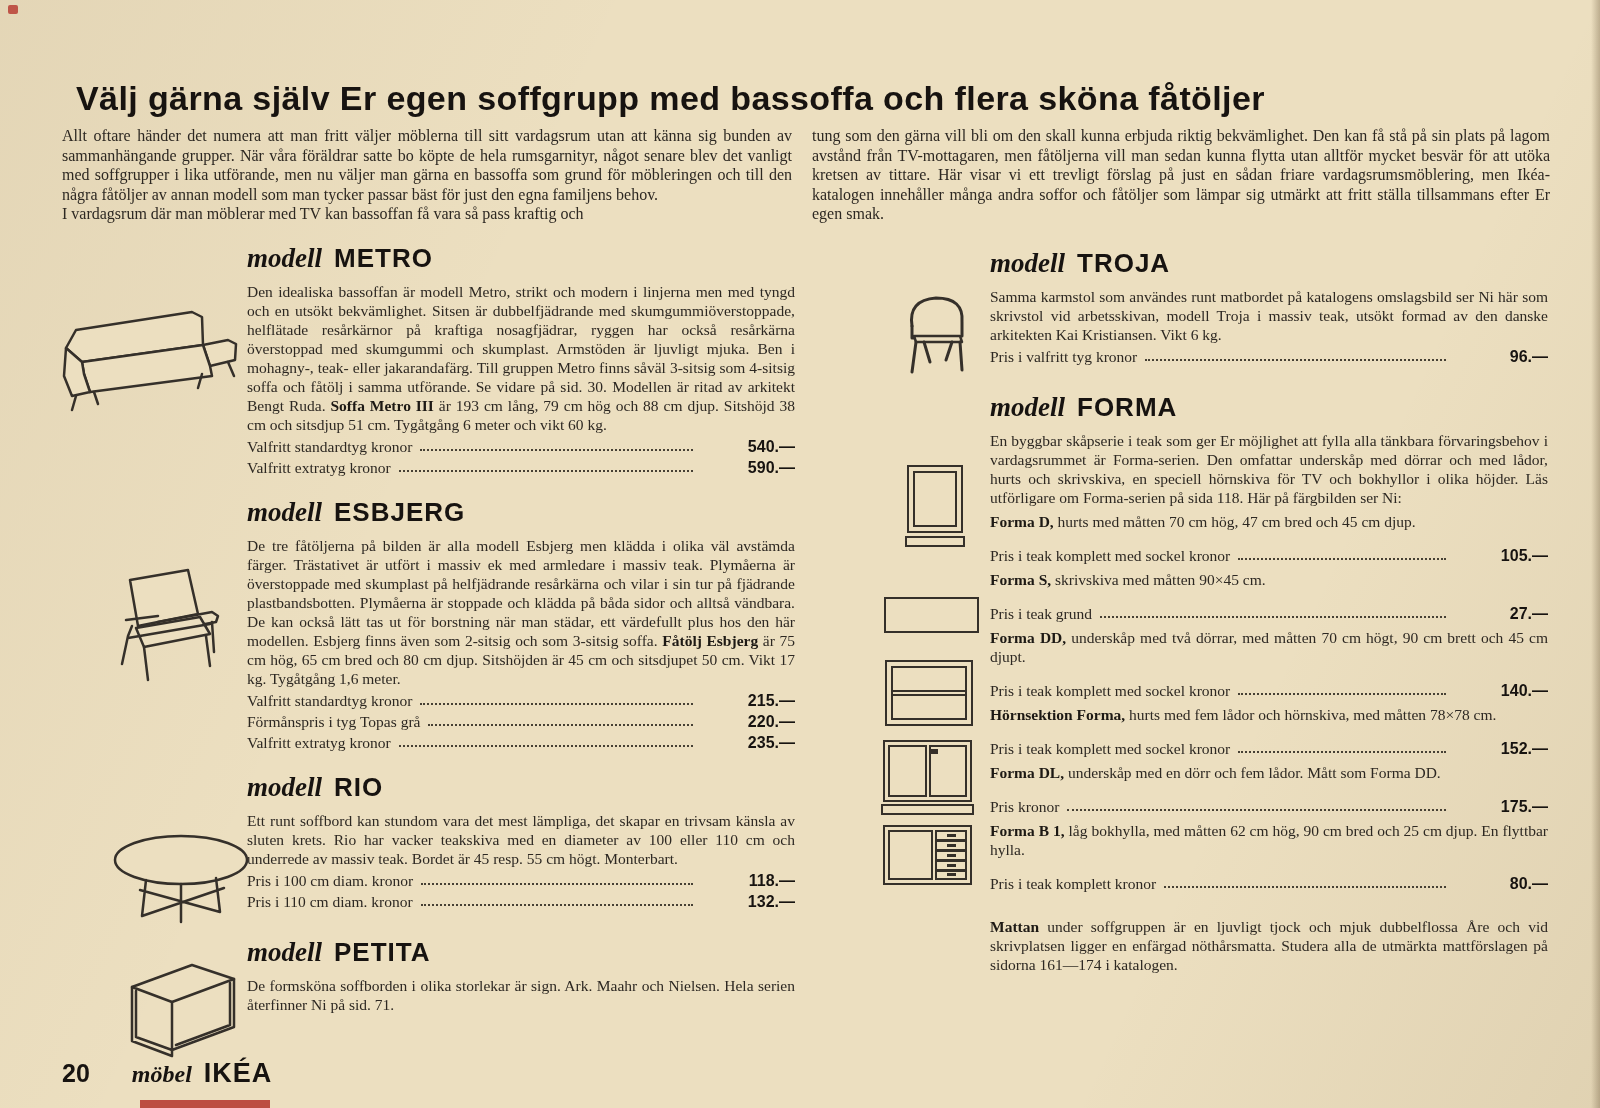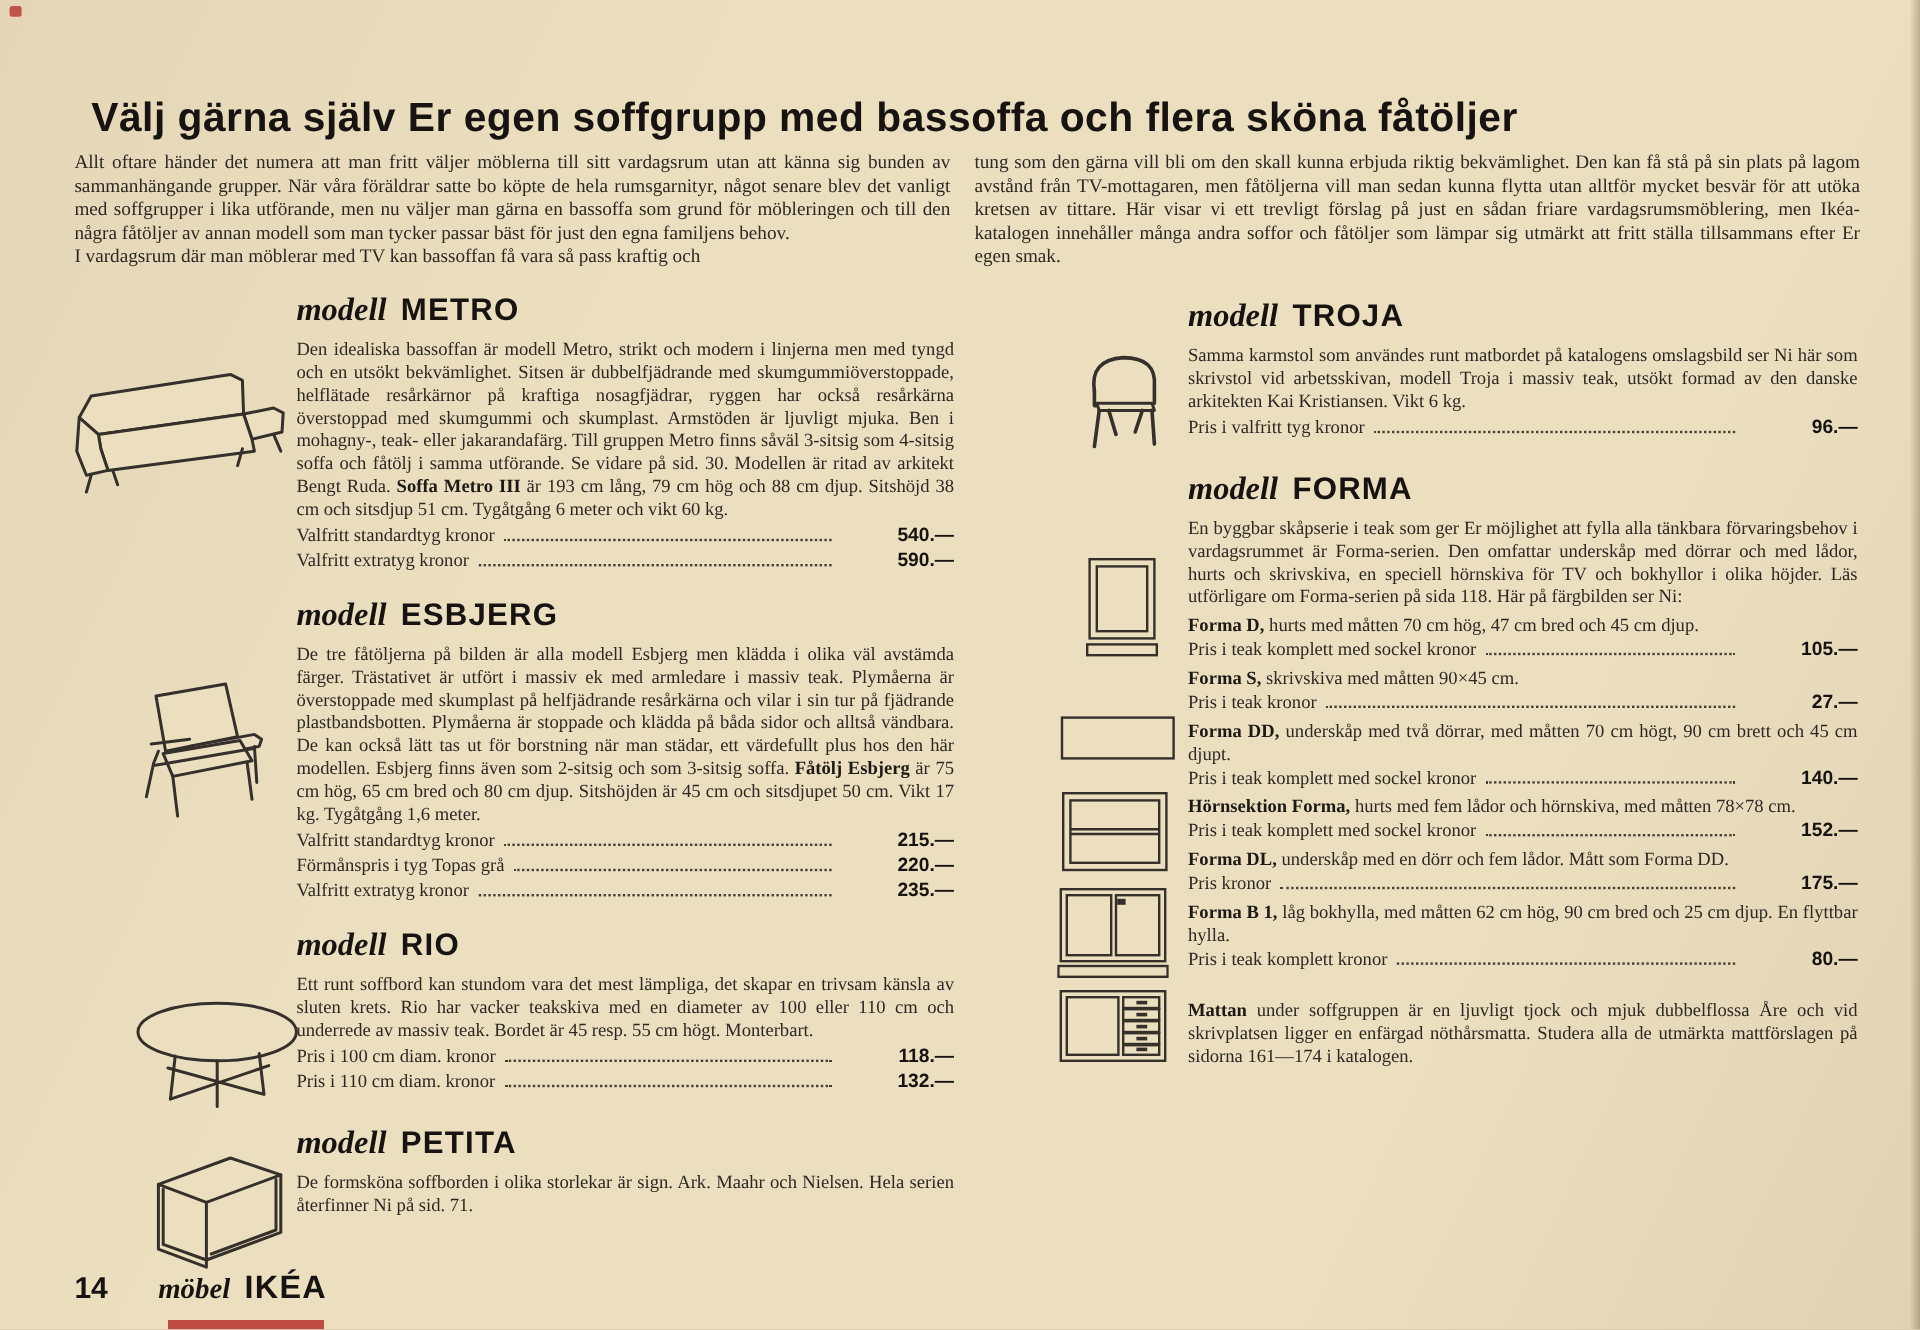--- a/index.html
+++ b/index.html
@@ -40,21 +40,21 @@
     font-family:"Liberation Sans", sans-serif; font-weight:bold;
     font-size:26px; letter-spacing:1px; color:#171310;
   }
   .body {
     margin:6px 0 4px; font-size:15.5px; line-height:19px; text-align:justify;
   }
   .body strong { color:#1d1914;margin-top:13px; }
   .item-desc { margin:5px 0 1px; }
 
   .price-row { display:flex; align-items:baseline; margin:3px 0; }
-  .price-row.tight { margin:2px 0 3px; }
+  .price-row.tight { margin:16px 0 3px; }
   .price-label { font-size:15.5px; white-space:nowrap; }
   .dots {
     flex:1; align-self:flex-end; margin:0 10px 5px 8px;
     border-bottom:2.5px dotted #464034; min-width:30px;
   }
   .price-value {
     font-family:"Liberation Sans", sans-serif; font-weight:bold;
     font-size:16px; color:#171310; width:92px; text-align:right; white-space:nowrap;
   }
 
@@ -184,21 +184,21 @@
 
       <p class="body item-desc"><strong>Forma D,</strong><span> hurts med måtten 70 cm hög, 47 cm bred och 45 cm djup.</span></p>
       <div class="price-row tight">
         <span class="price-label">Pris i teak komplett med sockel kronor</span>
         <span class="dots"></span>
         <span class="price-value">105.—</span>
       </div>
 
       <p class="body item-desc"><strong>Forma S,</strong><span> skrivskiva med måtten 90×45 cm.</span></p>
       <div class="price-row tight">
-        <span class="price-label">Pris i teak kronor</span>
+        <span class="price-label">Pris i teak grund</span>
         <span class="dots"></span>
         <span class="price-value">27.—</span>
       </div>
 
       <p class="body item-desc"><strong>Forma DD,</strong><span> underskåp med två dörrar, med måtten 70 cm högt, 90 cm brett och 45 cm djupt.</span></p>
       <div class="price-row tight">
         <span class="price-label">Pris i teak komplett med sockel kronor</span>
         <span class="dots"></span>
         <span class="price-value">140.—</span>
       </div>
@@ -336,20 +336,20 @@
           <rect x="66" y="21" width="9" height="3"></rect>
           <rect x="66" y="31" width="9" height="3"></rect>
           <rect x="66" y="41" width="9" height="3"></rect>
           <rect x="66" y="50" width="9" height="3"></rect>
         </g>
       </g>
     </svg>
   </div>
 
   <div class="footer">
-    <span class="pagenum">14</span>
+    <span class="pagenum">20</span>
     <span class="brand-italic">möbel</span>
     <span class="brand">IKÉA</span>
   </div>
 
   <div class="artifact-strip"></div>
 
 </div>
 
 </body></html>

